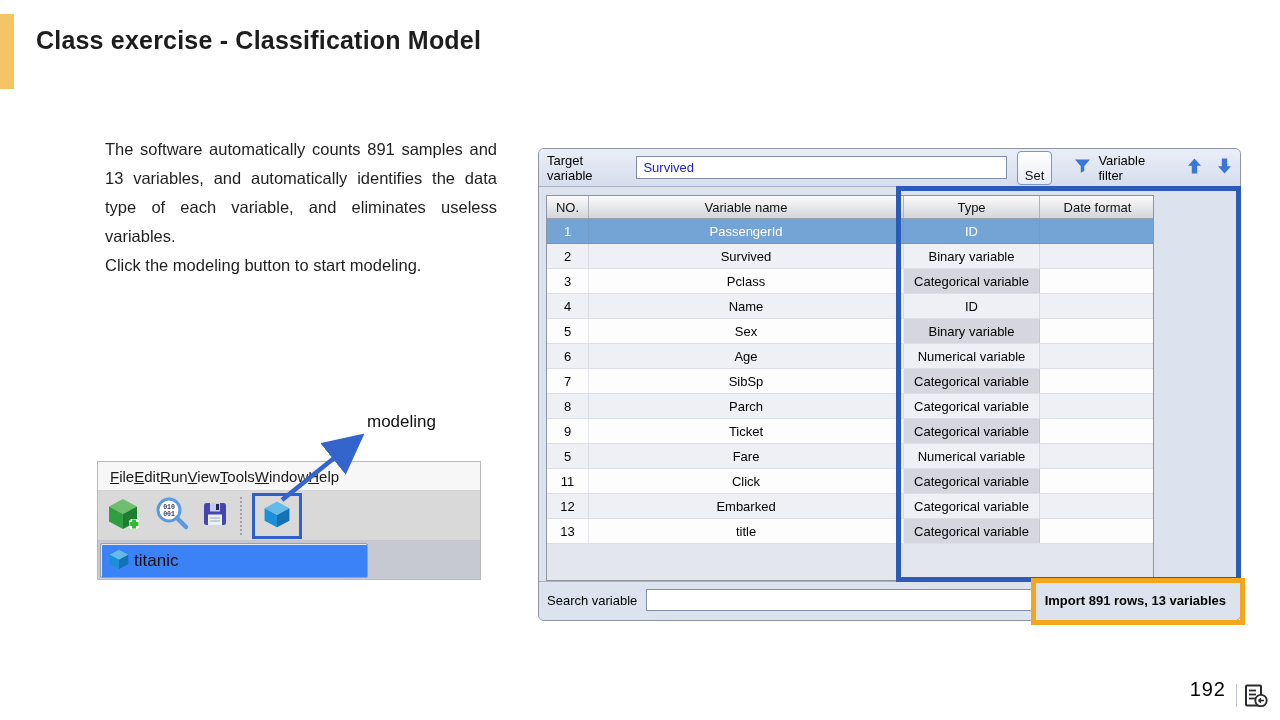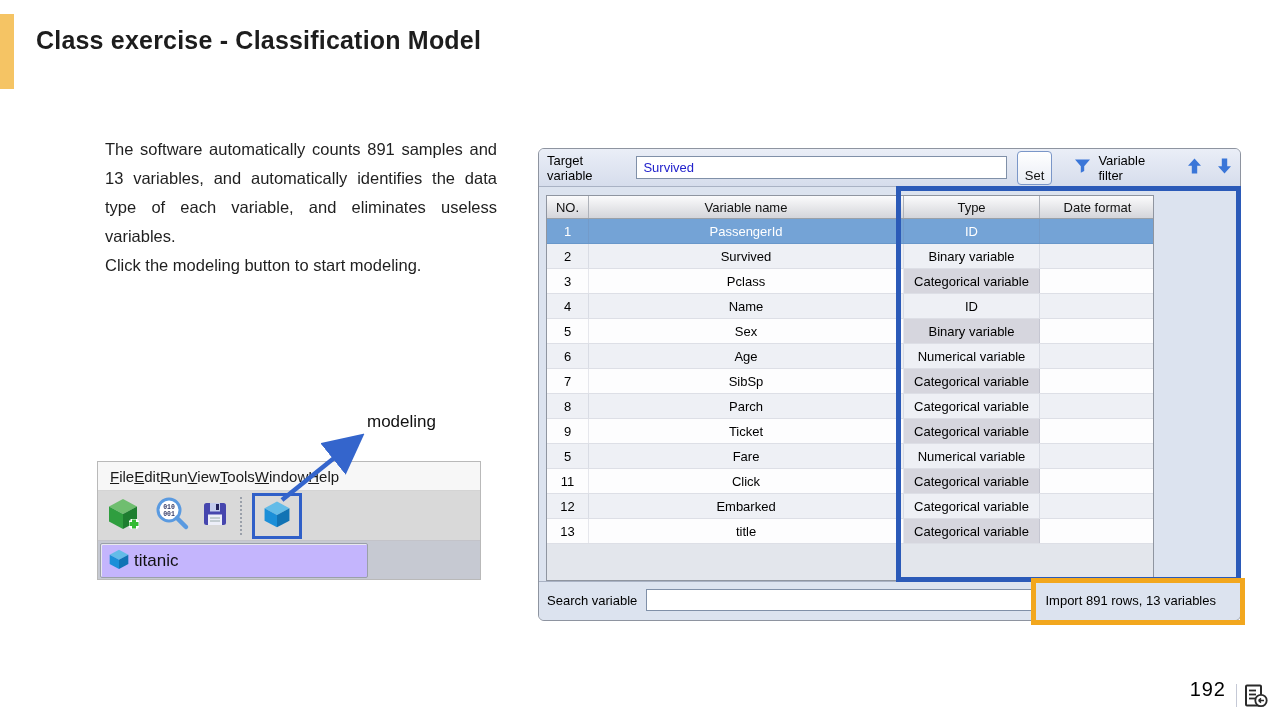--- a/index.html
+++ b/index.html
@@ -18,21 +18,21 @@
   
   .mini-window { position:absolute; left:97px; top:461px; width:384px; height:119px; border:1px solid #b9b9b9; background:#d8d8d8; }
   .menubar { height:29px; background:#f7f7f7; border-bottom:1px solid #d4d4d4; display:flex; align-items:center; padding-left:12px; column-gap:0; font-size:15px; color:#1a1a1a; }
   .menu-item { cursor:default; }
   .menu-item .mn { text-decoration:underline; }
   .toolbar { height:50px; background:#d9d9d9; border-bottom:1px solid #c3c3c9; display:flex; align-items:center; padding-left:8px; }
   .tb-gap { margin-left:12px; }
   .tb-sep { width:0; height:38px; border-left:2px dotted #9aa0aa; margin:0 10px 0 12px; }
   .modeling-box { width:50px; height:46px; border:3px solid #2F5FC8; display:flex; align-items:center; justify-content:center; background:#d9d9d9; }
   .tabrow { height:38px; background:#c6c9d2; position:relative; }
-  .doc-tab { position:absolute; left:2px; top:2px; width:268px; height:35px; background:#c4b5fd; border:1px solid #9aa0a8; border-radius:2px; display:flex; align-items:center; padding-left:6px; box-shadow:1px 1px 0 #e8e8ee inset; }
+  .doc-tab { position:absolute; left:2px; top:2px; width:268px; height:35px; background:#3b82f6; border:1px solid #9aa0a8; border-radius:2px; display:flex; align-items:center; padding-left:6px; box-shadow:1px 1px 0 #e8e8ee inset; }
   .doc-tab .tab-label { font-size:17px; color:#111; margin-left:3px; }
 
   
   .modeling-label { position:absolute; left:367px; top:412px; font-size:17px; color:#111; }
   .arrow-svg { position:absolute; left:272px; top:430px; }
 
   
   .data-window { position:absolute; left:538px; top:148px; width:703px; height:473px; border:1.5px solid #8E94A0; border-radius:6px; background:#DCE3EF; }
   .topbar { position:absolute; left:0; top:0; right:0; height:38px; display:flex; align-items:center; padding:0 8px; background:linear-gradient(#EAEEF7,#D6DDEC); border-bottom:1px solid #A9B2C4; border-radius:5px 5px 0 0; font-size:13px; color:#000; }
   .tv-input { margin-left:9px; width:392px; height:23px; border:1px solid #8090A8; background:#fff; font-size:13px; color:#2222CC; padding:0 6px; font-family:"Liberation Sans", sans-serif; }
@@ -55,21 +55,21 @@
   .trow .c-type.shaded { background:#D6D6DE; }
   .trow.selected .c-type { background:transparent; }
 
   .cb { width:14px; height:14px; border:1px solid #6a6a6a; border-radius:2px; background:linear-gradient(#ffffff,#e4e4e6); display:flex; align-items:center; justify-content:center; font-size:12px; font-weight:bold; color:#1a1a1a; box-shadow:0 0 0 1px #cfcfd4 inset; }
   .cb.checked::after { content:"✓"; margin-top:-1px; }
   .cb.dark { background:#2E4160; border-color:#1c2940; color:#fff; box-shadow:none; }
   .cb.dark.checked::after { content:"✓"; color:#fff; }
 
   .bottombar { position:absolute; left:0; bottom:0; right:0; height:39px; display:flex; align-items:center; padding:0 10px 2px 8px; background:#DCE3EF; border-top:1px solid #A9B2C4; border-radius:0 0 5px 5px; font-size:13px; color:#000; }
   .search-input { margin-left:9px; width:390px; height:22px; border:1px solid #8090A8; background:#fff; font-size:13px; padding:0 6px; font-family:"Liberation Sans", sans-serif; }
-  .import-status { margin-left:auto; margin-right:14px; font-size:13px; color:#000; }
+  .import-status { margin-left:auto; margin-right:4px; font-size:13px; color:#000;font-weight:bold; }
 
   
   .blue-rect { position:absolute; left:896px; top:186px; width:345px; height:396px; border:5px solid #2B5AB8; pointer-events:none; }
   .orange-rect { position:absolute; left:1031px; top:578px; width:214px; height:47px; border:5px solid #F2A71E; pointer-events:none; }
 
   
   .page-number { position:absolute; left:1168px; top:678px; width:58px; text-align:right; font-size:20px; font-weight:300; color:#000000; letter-spacing:1px; font-family:"Liberation Sans", sans-serif; }
   .footer-div { position:absolute; left:1236px; top:684px; width:1px; height:23px; background:#c5c9d6; }
   .footer-icon { position:absolute; left:1243px; top:683px; }
 </style>

